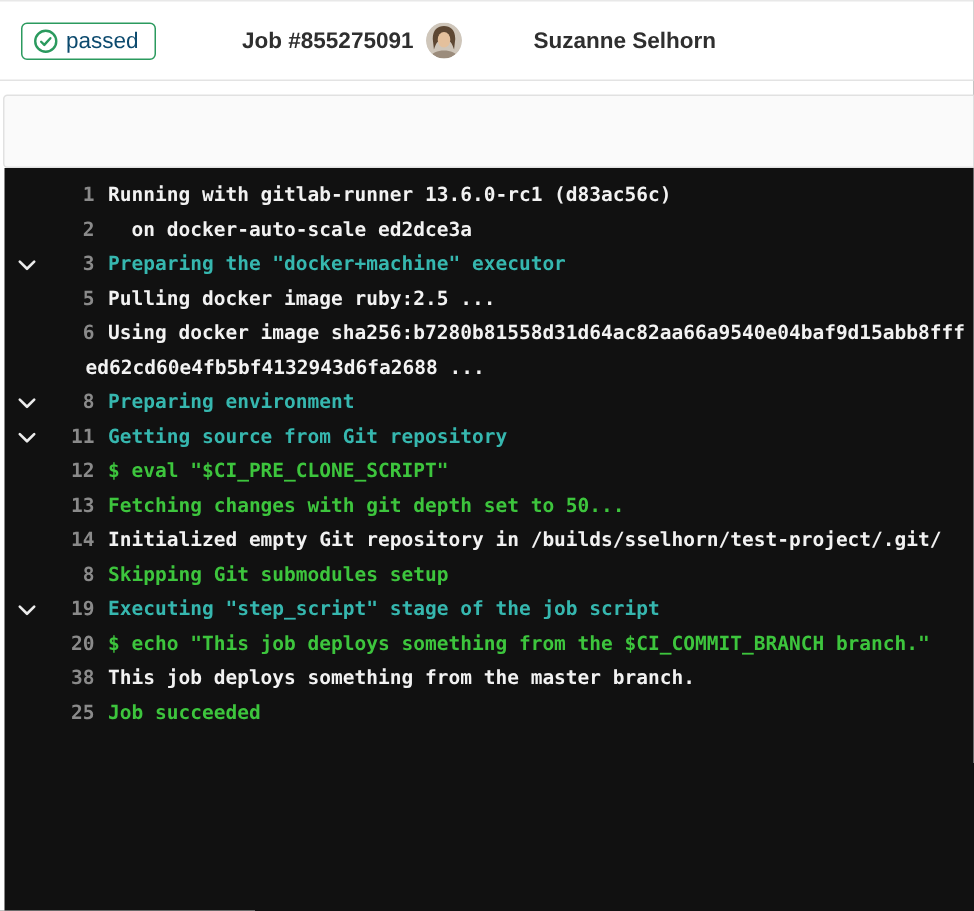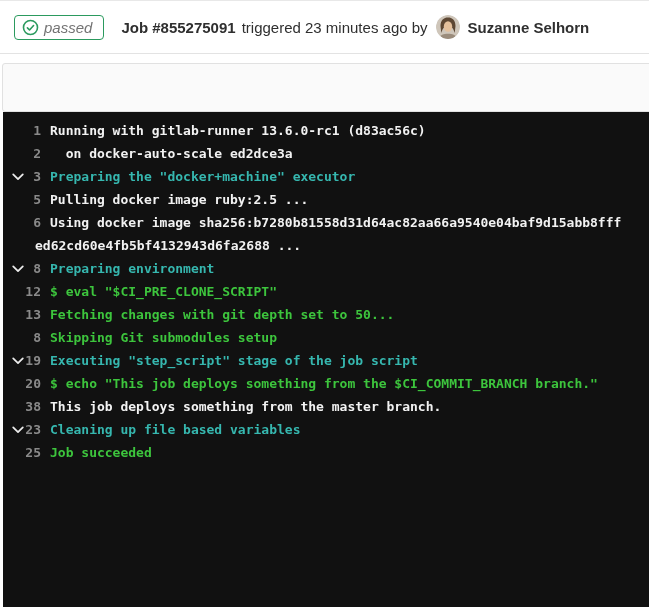--- a/index.html
+++ b/index.html
@@ -23,38 +23,37 @@
     align-items: center;
     padding: 0 14px;
     color: #2f2f2f;
     font-size: 15px;
   }
   .ci-badge {
     display: inline-flex;
     align-items: center;
     gap: 5px;
     border: 1.5px solid #2b9a5e;
-    color: #737373;
+    color: #0c4a6e;
     border-radius: 4px;
     padding: 3px 11px 3px 7px;
     background: #ffffff;
     font-size: 15px;
     cursor: pointer;
     text-decoration: none;
-    font-style: italic;
   }
   .ci-badge svg { display: block; }
   .job-header .meta {
     display: flex;
     align-items: center;
     margin-left: 17px;
     gap: 6px;
     white-space: nowrap;
   }
-  .strong { font-weight: bold; }
+  .strong { font-weight: bold; margin-left: 40px; }
   .avatar {
     width: 24px;
     height: 24px;
     border-radius: 50%;
     overflow: hidden;
     flex: 0 0 auto;
     box-shadow: inset 0 0 0 1px rgba(0,0,0,.08);
     margin: 0 2px;
   }
   .avatar svg { display: block; }
@@ -81,21 +80,21 @@
     background: #111111;
     overflow: hidden;
     padding-top: 7px;
     font-family: "DejaVu Sans Mono", "Liberation Mono", monospace;
     font-size: 13px;
     font-weight: 700;
     line-height: 23px;
   }
   .log-line {
     position: relative;
-    padding-left: 32px;
+    padding-left: 54px;
   }
   .chev {
     position: absolute;
     left: 8px;
     top: 5px;
     cursor: pointer;
   }
   .log-num {
     display: inline-block;
     width: 21px;
@@ -119,21 +118,20 @@
     <span>
       <svg width="17" height="17" viewBox="0 0 16 16">
         <circle cx="8" cy="8" r="6.6" fill="none" stroke="#2b9a5e" stroke-width="1.5"></circle>
         <path d="M5.1 8.3l2 2 3.8-4.2" fill="none" stroke="#2b9a5e" stroke-width="1.5" stroke-linecap="round" stroke-linejoin="round"></path>
       </svg>
     </span>
     <span>passed</span>
   </a>
   <span class="meta">
     <span class="strong">Job #855275091</span>
-    <span>triggered 23 minutes ago by</span>
     <span class="avatar">
       <svg width="24" height="24" viewBox="0 0 24 24">
         <defs>
             <clipPath id="avc">
               <circle cx="12" cy="12" r="12"></circle>
             </clipPath>
           </defs>
         <g clip-path="url(#avc)">
           <rect width="24" height="24" fill="#cfc6ba"></rect>
           <path d="M4.5 11c0-6 3.3-8.6 7.5-8.6S19.5 5 19.5 11l-.8 7c-1.6-5-2.6-6.4-6.7-6.4S6.9 13 5.3 18z" fill="#5d4733"></path>
@@ -153,25 +151,26 @@
     <div class="log-line"><a class="log-num">2</a><span class="log-text default">  on docker-auto-scale ed2dce3a</span></div>
     <div class="log-line"><svg class="chev" width="14" height="14" viewBox="0 0 16 16">
         <path d="M2.5 5l5.5 5.5L13.5 5" fill="none" stroke="#ececec" stroke-width="2" stroke-linecap="round" stroke-linejoin="round"></path>
       </svg><a class="log-num">3</a><span class="log-text section">Preparing the "docker+machine" executor</span></div>
     <div class="log-line"><a class="log-num">5</a><span class="log-text default">Pulling docker image ruby:2.5 ...</span></div>
     <div class="log-line"><a class="log-num">6</a><span class="log-text default">Using docker image sha256:b7280b81558d31d64ac82aa66a9540e04baf9d15abb8fff
 ed62cd60e4fb5bf4132943d6fa2688 ...</span></div>
     <div class="log-line"><svg class="chev" width="14" height="14" viewBox="0 0 16 16">
         <path d="M2.5 5l5.5 5.5L13.5 5" fill="none" stroke="#ececec" stroke-width="2" stroke-linecap="round" stroke-linejoin="round"></path>
       </svg><a class="log-num">8</a><span class="log-text section">Preparing environment</span></div>
+    <div class="log-line"><svg class="chev" width="14" height="14" viewBox="0 0 16 16">
+        <path d="M2.5 5l5.5 5.5L13.5 5" fill="none" stroke="#ececec" stroke-width="2" stroke-linecap="round" stroke-linejoin="round"></path>
+      </svg><a class="log-num">11</a><span class="log-text section">Getting source from Git repository</span></div>
     <div class="log-line"><a class="log-num">12</a><span class="log-text command">$ eval "$CI_PRE_CLONE_SCRIPT"</span></div>
     <div class="log-line"><a class="log-num">13</a><span class="log-text command">Fetching changes with git depth set to 50...</span></div>
+    <div class="log-line"><a class="log-num">14</a><span class="log-text default">Initialized empty Git repository in /builds/sselhorn/test-project/.git/</span></div>
     <div class="log-line"><a class="log-num">8</a><span class="log-text command">Skipping Git submodules setup</span></div>
     <div class="log-line"><svg class="chev" width="14" height="14" viewBox="0 0 16 16">
         <path d="M2.5 5l5.5 5.5L13.5 5" fill="none" stroke="#ececec" stroke-width="2" stroke-linecap="round" stroke-linejoin="round"></path>
       </svg><a class="log-num">19</a><span class="log-text section">Executing "step_script" stage of the job script</span></div>
     <div class="log-line"><a class="log-num">20</a><span class="log-text command">$ echo "This job deploys something from the $CI_COMMIT_BRANCH branch."</span></div>
     <div class="log-line"><a class="log-num">38</a><span class="log-text default">This job deploys something from the master branch.</span></div>
-    <div class="log-line"><svg class="chev" width="14" height="14" viewBox="0 0 16 16">
-        <path d="M2.5 5l5.5 5.5L13.5 5" fill="none" stroke="#ececec" stroke-width="2" stroke-linecap="round" stroke-linejoin="round"></path>
-      </svg><a class="log-num">23</a><span class="log-text section">Cleaning up file based variables</span></div>
     <div class="log-line"><a class="log-num">25</a><span class="log-text command">Job succeeded</span></div>
   </div>
 
 </body></html>

